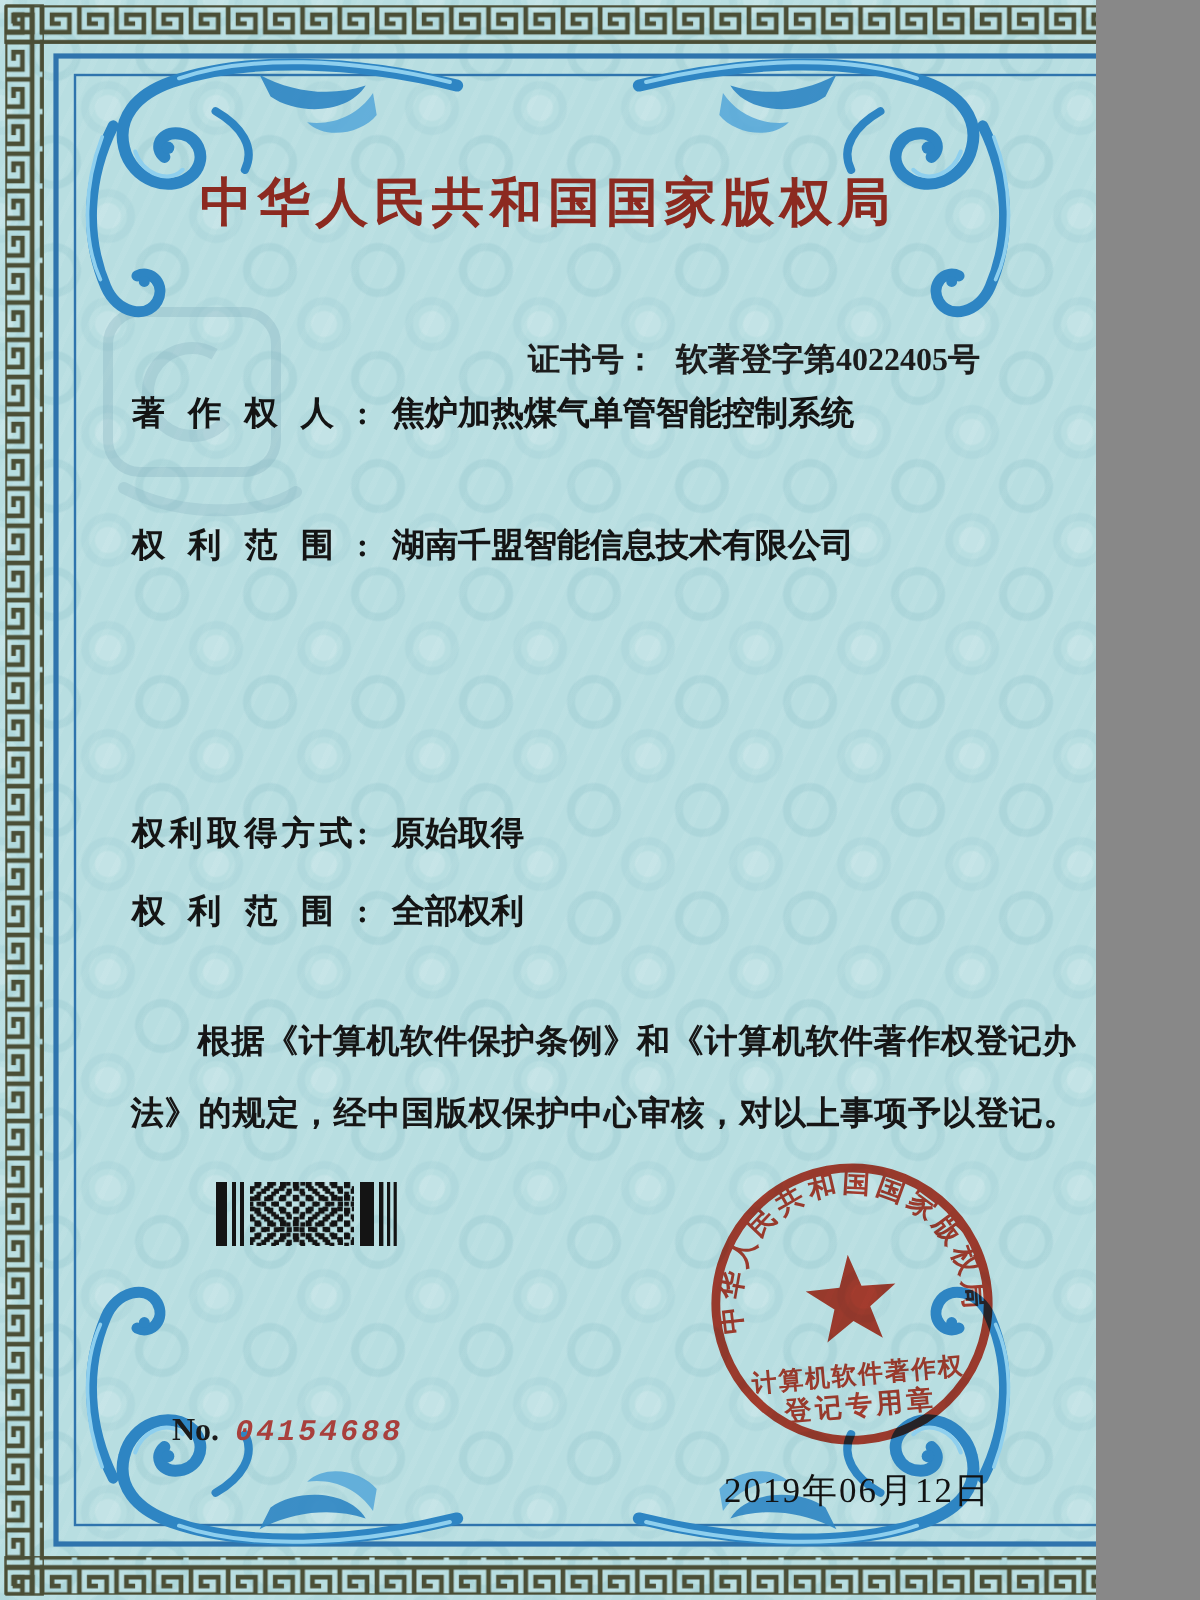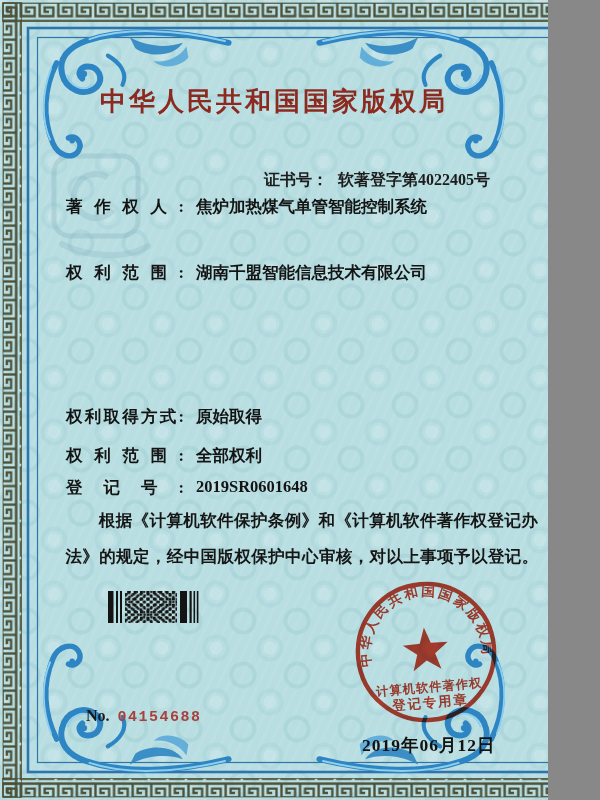--- a/index.html
+++ b/index.html
@@ -47,27 +47,27 @@
     text-indent:2em;letter-spacing:.4px;z-index:3;text-align:center;
   }
   .barcode{position:absolute;left:108px;top:591px;z-index:3;}
   .seal{position:absolute;left:352px;top:578px;width:148px;height:148px;z-index:5;
         transform:rotate(-5deg);mix-blend-mode:multiply;opacity:.93;}
   .seal text{font-family:"Liberation Serif","DejaVu Serif",serif;font-weight:bold;fill:#cf3322;}
   .seal .ring-text{font-size:14px;letter-spacing:2.5px;}
   .seal .t1{font-size:12.5px;letter-spacing:1px;}
   .seal .t2{font-size:13.5px;letter-spacing:2px;}
   .issue-date{
-    position:absolute;left:362px;top:733px;font-size:17.5px;font-weight:bold;
+    position:absolute;left:362px;top:733px;font-size:17.5px;font-weight:normal;
     letter-spacing:1px;color:#121212;z-index:4;
   }
   .serial{position:absolute;left:86px;top:707px;font-size:16px;font-weight:bold;color:#1a1a1a;z-index:3;}
   .serial .num{
     font-family:"Liberation Mono","DejaVu Sans Mono",monospace;
-    color:#a8403c;font-size:15px;letter-spacing:1.5px;margin-left:8px;font-weight:bold;
+    color:#a8403c;font-size:15px;letter-spacing:1.5px;margin-left:8px;font-weight:bold;font-style:italic;
   }
 </style>
 </head>
 <body>
 
 <div class="page">
 
   <svg class="bg-svg" width="600" height="800" viewBox="0 0 600 800">
     <defs>
       <pattern id="mh" width="12" height="12" patternUnits="userSpaceOnUse" patternTransform="scale(1.55)">
@@ -134,23 +134,20 @@
   </div>
   <div class="row" style="top:262px">
     <span class="label">权利范围:</span><span class="value">湖南千盟智能信息技术有限公司</span>
   </div>
   <div class="row" style="top:406px">
     <span class="label">权利取得方式:</span><span class="value">原始取得</span>
   </div>
   <div class="row" style="top:445px">
     <span class="label">权利范围:</span><span class="value">全部权利</span>
   </div>
-  <div class="row" style="top:477px">
-    <span class="label">登记号:</span><span class="value">2019SR0601648</span>
-  </div>
 
   <p class="statement">根据《计算机软件保护条例》和《计算机软件著作权登记办法》的规定，经中国版权保护中心审核，对以上事项予以登记。</p>
 
   <svg class="barcode" width="96" height="32" viewBox="0 0 96 32">
     <defs>
       <pattern id="bcA" width="6.4" height="6.4" patternUnits="userSpaceOnUse">
         <rect x="0" y="0" width="3.1" height="3.1" fill="#141414"></rect>
         <rect x="3.3" y="3.3" width="2.6" height="2.6" fill="#141414"></rect>
       </pattern>
       <pattern id="bcB" width="7.3" height="5.1" patternUnits="userSpaceOnUse" patternTransform="translate(1.7,2.1)">

